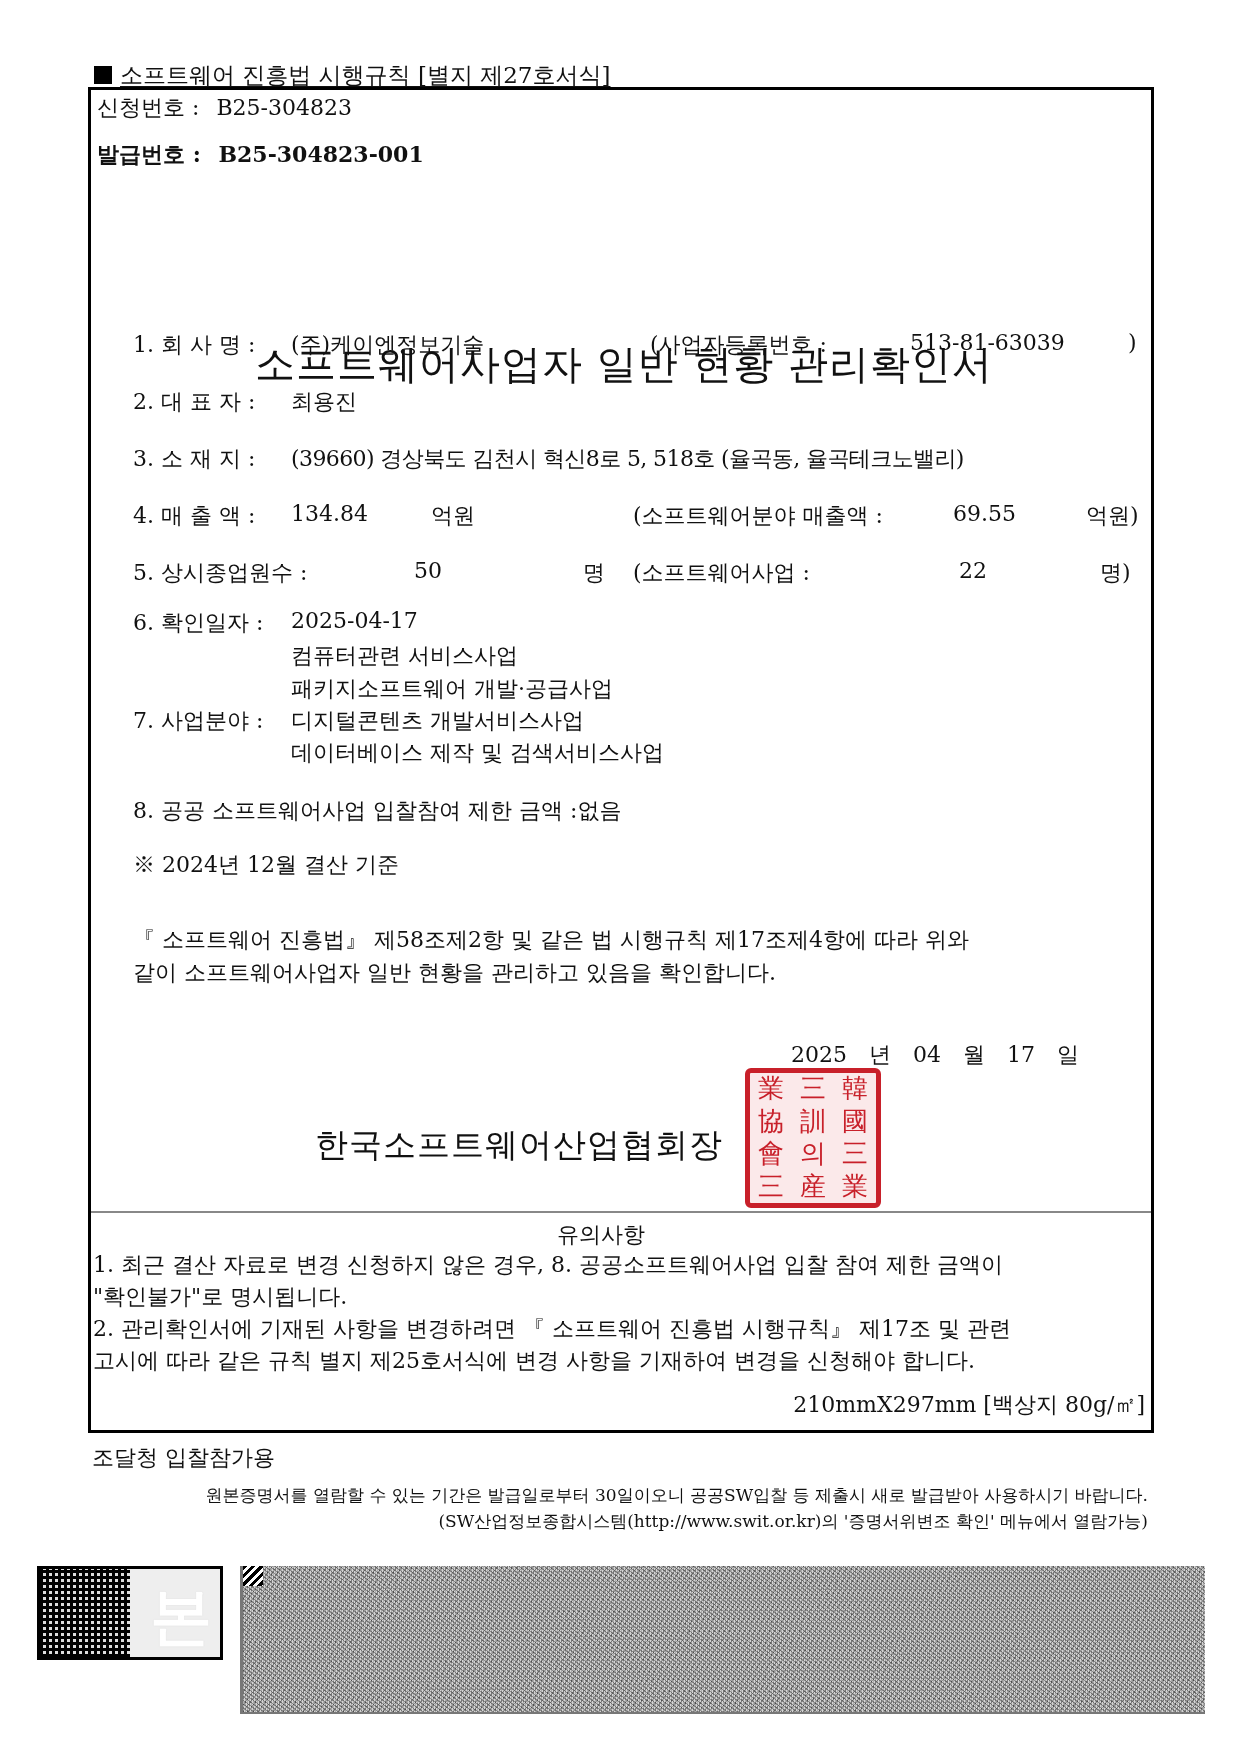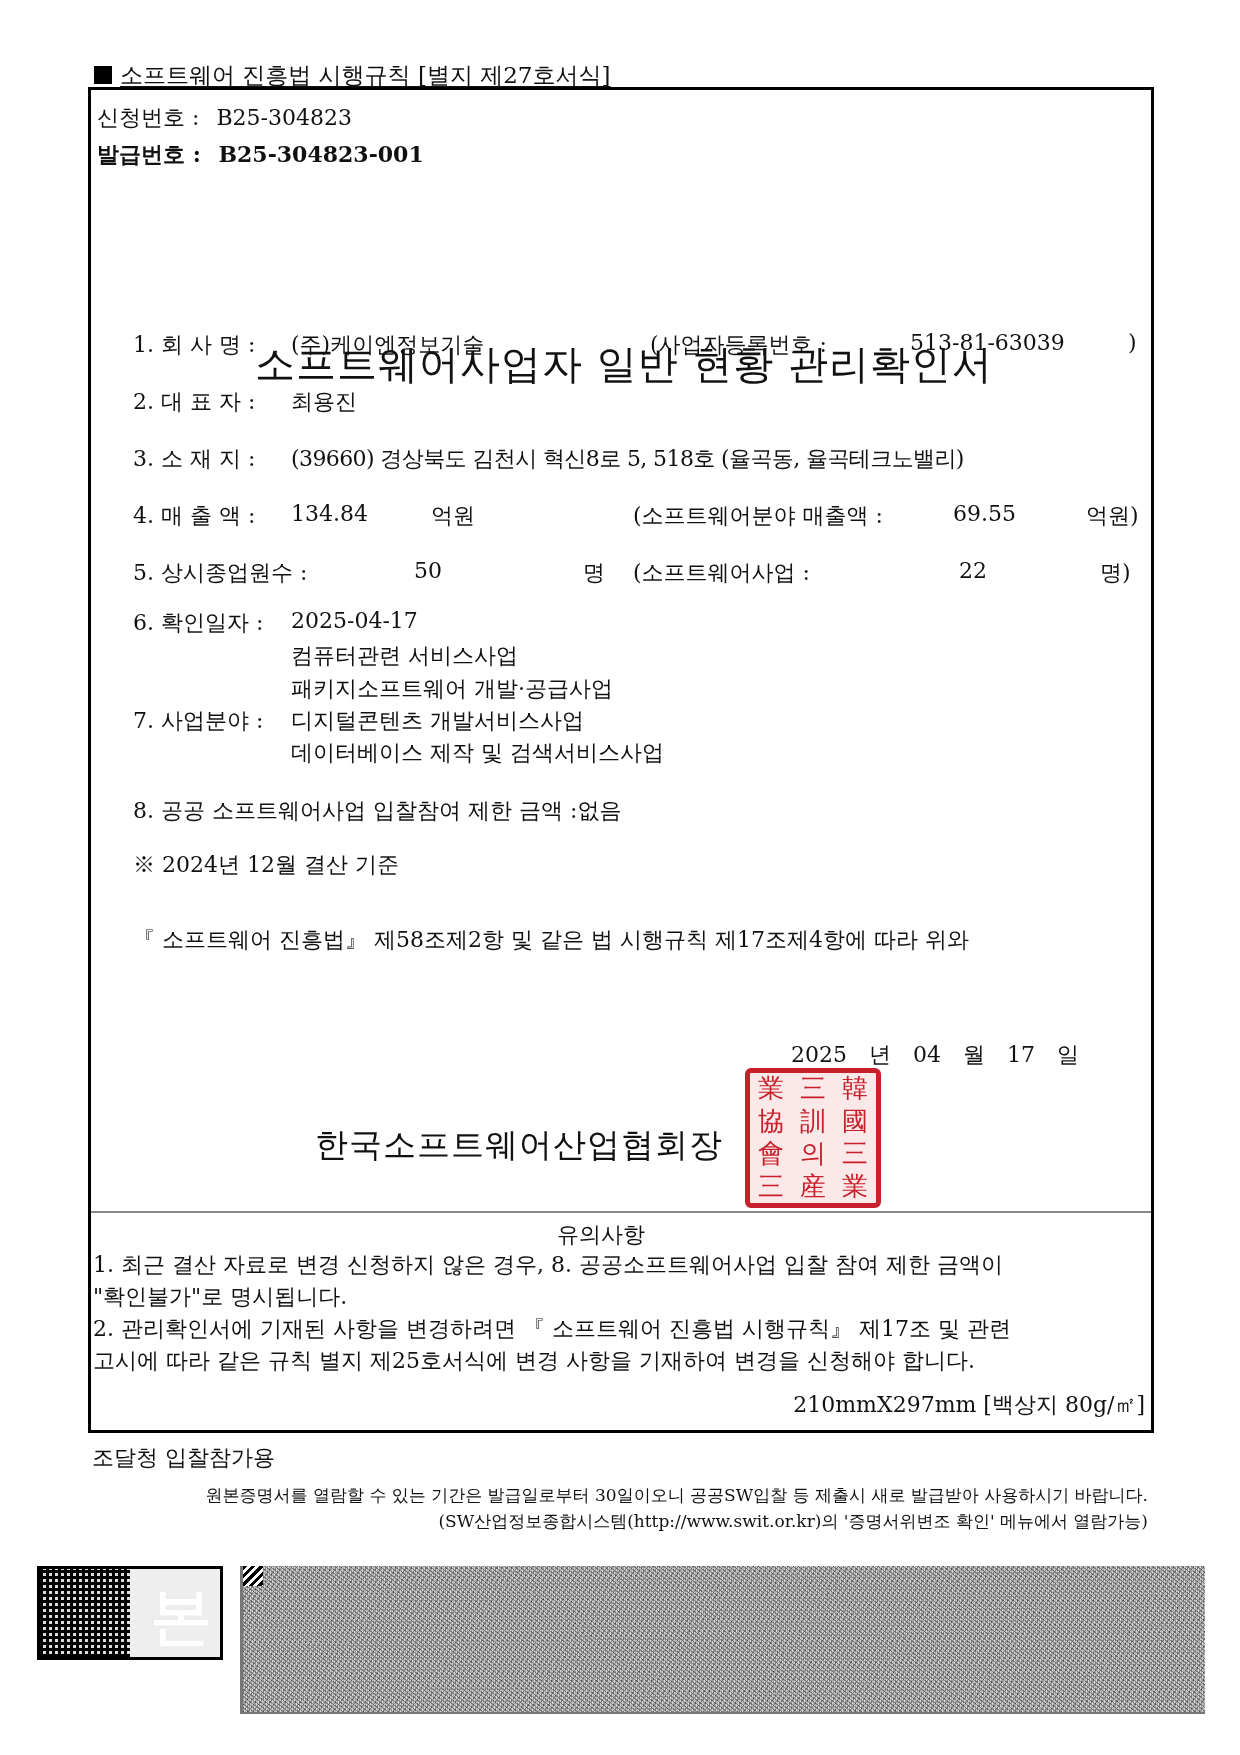--- a/index.html
+++ b/index.html
@@ -38,21 +38,21 @@
 </style>
 </head>
 <body>
 
 <div class="abs form-header">
   <span class="sq"></span><span class="ul">소프트웨어 진흥법 시행규칙 [별지 제27호서식]</span>
 </div>
 
 <div class="frame">
 
-  <div class="abs meta" style="left:6px; top:3px;margin-top:10px;">
+  <div class="abs meta" style="left:6px; top:3px;">
     <span>신청번호 :</span>
     <span style="margin-left:10px;">B25-304823</span>
   </div>
   <div class="abs meta" style="left:6px; top:50px;font-weight:bold;">
     <span>발급번호 :</span>
     <span style="margin-left:10px;">B25-304823-001</span>
   </div>
 
   <div class="abs title">소프트웨어사업자 일반 현황 관리확인서</div>
 
@@ -91,20 +91,21 @@
   <div class="abs row" style="left:200px; top:648px;">데이터베이스 제작 및 검색서비스사업</div>
   <div class="abs row" style="left:200px; top:616px;">디지털콘텐츠 개발서비스사업</div>
 
   <div class="abs row" style="left:42px; top:706px;">
     <span>8. 공공 소프트웨어사업 입찰참여 제한 금액 :</span><span>없음</span>
   </div>
 
   <div class="abs row" style="left:42px; top:760px;">※ 2024년 12월 결산 기준</div>
 
   <div class="abs row" style="left:42px; top:835px;">『 소프트웨어 진흥법』  제58조제2항 및 같은 법 시행규칙 제17조제4항에 따라 위와</div>
+  <div class="abs row" style="left:42px; top:868px;">같이 소프트웨어사업자 일반 현황을 관리하고 있음을 확인합니다.</div>
 
   <div class="abs row" style="left:700px; top:950px; word-spacing:4px;">
     <span>2025</span>
     &nbsp;<span>년</span>
     &nbsp;<span>04</span>
     &nbsp;<span>월</span>
     &nbsp;<span>17</span>
     &nbsp;<span>일</span>
   </div>
 

